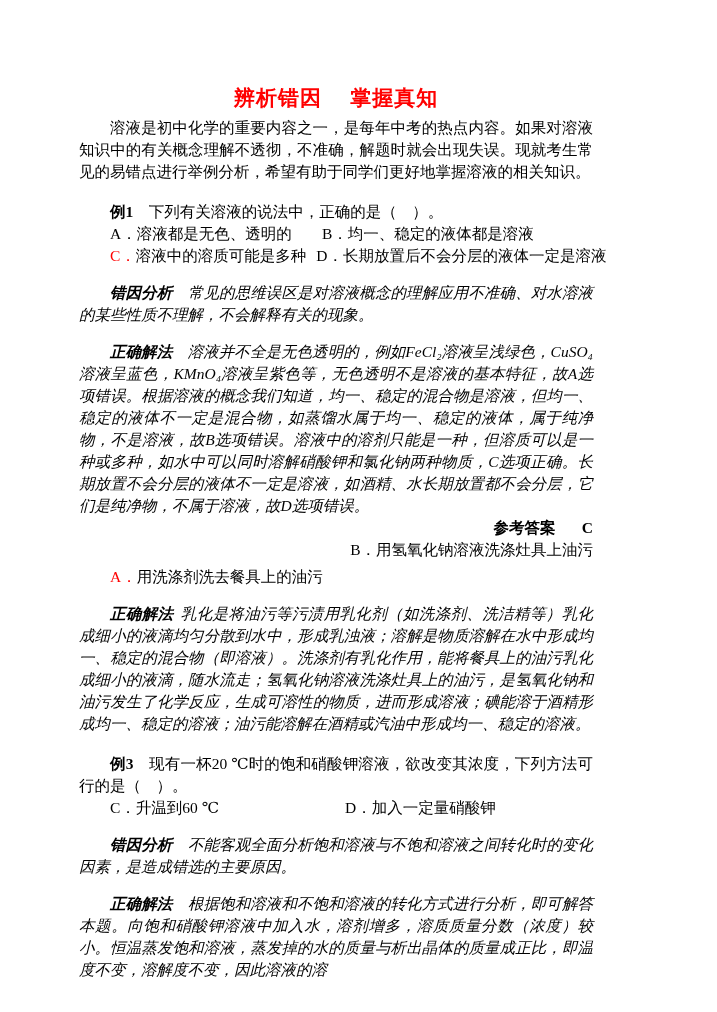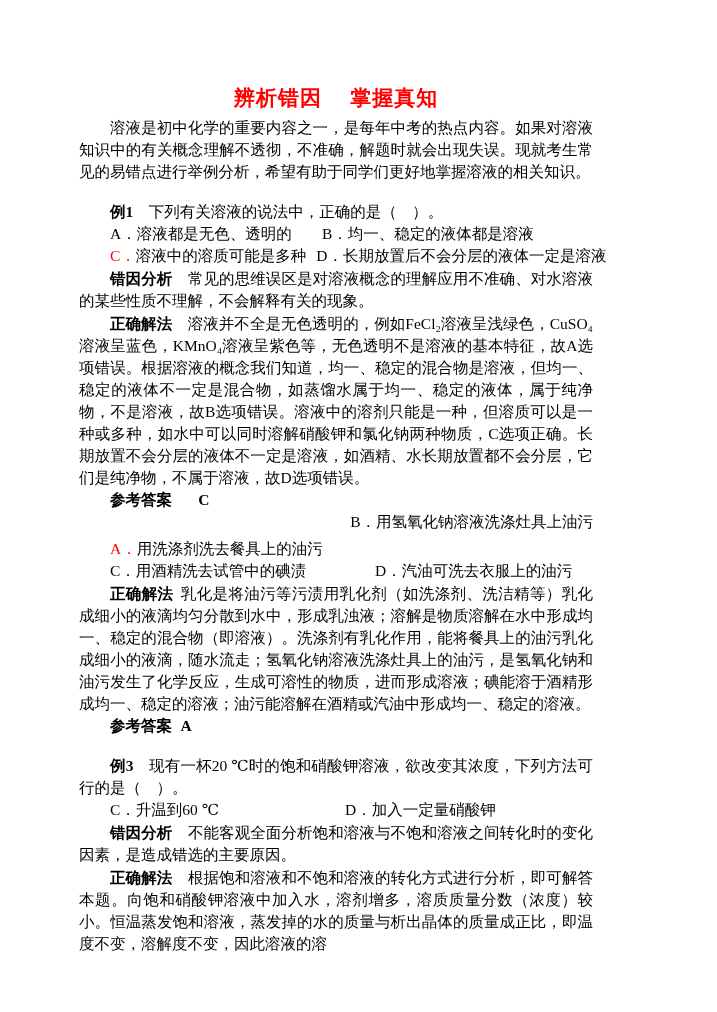--- a/index.html
+++ b/index.html
@@ -31,21 +31,21 @@
     white-space: pre;
   }
   .para {
     margin: 0;
     font-size: 15.5px;
     line-height: 22px;
     text-align: justify;
     text-indent: 2em;
   }
   .para.q { margin-top: 18px; }
-  .para.labeled { margin-top: 1px; }
+  .para.labeled { margin-top: 15px; font-style: italic; }
   .b { font-weight: bold; }
   .gap  { display: inline-block; width: 1.0em; }
   .gap-s { display: inline-block; width: 0.45em; }
   .optrow {
     display: flex;
     padding-left: 31px;
     font-size: 15.5px;
     line-height: 22px;
     gap: 10px;
   }
@@ -55,20 +55,21 @@
   .w-e2a { width: 238px; margin-top: 27px; }
   .w-e2c { width: 255px; }
   .w-e3a { width: 224px; }
   .w-e3c { width: 225px; }
   .ansline {
     margin: 0;
     padding-left: 31px;
     font-size: 15.5px;
     line-height: 22px;
     font-weight: bold;
+    text-align: right;
   }
   .ans-g2 { margin-left: 1.7em; }
   .ans-g1 { margin-left: 0.55em; }
 </style>
 </head>
 <body>
 
 <div class="page">
 
   <h1 class="title">辨析错因　 掌握真知</h1>
@@ -88,26 +89,21 @@
     <p class="para labeled"><span class="b">错因分析</span><span class="gap"></span><span>常见的思维误区是对溶液概念的理解应用不准确、对水溶液的某些性质不理解，不会解释有关的现象。</span></p>
     <p class="para labeled"><span class="b">正确解法</span><span class="gap"></span><span>溶液并不全是无色透明的，例如FeCl₂溶液呈浅绿色，CuSO₄溶液呈蓝色，KMnO₄溶液呈紫色等，无色透明不是溶液的基本特征，故A选项错误。根据溶液的概念我们知道，均一、稳定的混合物是溶液，但均一、稳定的液体不一定是混合物，如蒸馏水属于均一、稳定的液体，属于纯净物，不是溶液，故B选项错误。溶液中的溶剂只能是一种，但溶质可以是一种或多种，如水中可以同时溶解硝酸钾和氯化钠两种物质，C选项正确。长期放置不会分层的液体不一定是溶液，如酒精、水长期放置都不会分层，它们是纯净物，不属于溶液，故D选项错误。</span></p>
     <p class="ansline"><span>参考答案</span><span class="ans-g2">C</span></p>
   </div>
 
   <div>
     <div class="optrow">
       <span class="opt w-e2a"><span style="color: rgb(255, 0, 0);">A．</span><span>用洗涤剂洗去餐具上的油污</span></span>
       <span class="opt"><span style="color: rgb(0, 0, 0);">B．</span><span>用氢氧化钠溶液洗涤灶具上油污</span></span>
     </div>
-    <div class="optrow">
-      <span class="opt w-e2c"><span style="color: rgb(0, 0, 0);">C．</span><span>用酒精洗去试管中的碘渍</span></span>
-      <span class="opt"><span style="color: rgb(0, 0, 0);">D．</span><span>汽油可洗去衣服上的油污</span></span>
-    </div>
     <p class="para labeled"><span class="b">正确解法</span><span class="gap-s"></span><span>乳化是将油污等污渍用乳化剂（如洗涤剂、洗洁精等）乳化成细小的液滴均匀分散到水中，形成乳浊液；溶解是物质溶解在水中形成均一、稳定的混合物（即溶液）。洗涤剂有乳化作用，能将餐具上的油污乳化成细小的液滴，随水流走；氢氧化钠溶液洗涤灶具上的油污，是氢氧化钠和油污发生了化学反应，生成可溶性的物质，进而形成溶液；碘能溶于酒精形成均一、稳定的溶液；油污能溶解在酒精或汽油中形成均一、稳定的溶液。</span></p>
-    <p class="ansline"><span>参考答案</span><span class="ans-g1">A</span></p>
   </div>
 
   <div>
     <p class="para q"><span class="b">例3</span><span class="gap"></span><span>现有一杯20 ℃时的饱和硝酸钾溶液，欲改变其浓度，下列方法可行的是（　）。</span></p>
     <div class="optrow">
       <span class="opt w-e3c"><span style="color: rgb(0, 0, 0);">C．</span><span>升温到60 ℃</span></span>
       <span class="opt"><span style="color: rgb(0, 0, 0);">D．</span><span>加入一定量硝酸钾</span></span>
     </div>
     <p class="para labeled"><span class="b">错因分析</span><span class="gap"></span><span>不能客观全面分析饱和溶液与不饱和溶液之间转化时的变化因素，是造成错选的主要原因。</span></p>
     <p class="para labeled"><span class="b">正确解法</span><span class="gap"></span><span>根据饱和溶液和不饱和溶液的转化方式进行分析，即可解答本题。向饱和硝酸钾溶液中加入水，溶剂增多，溶质质量分数（浓度）较小。恒温蒸发饱和溶液，蒸发掉的水的质量与析出晶体的质量成正比，即温度不变，溶解度不变，因此溶液的溶</span></p>

